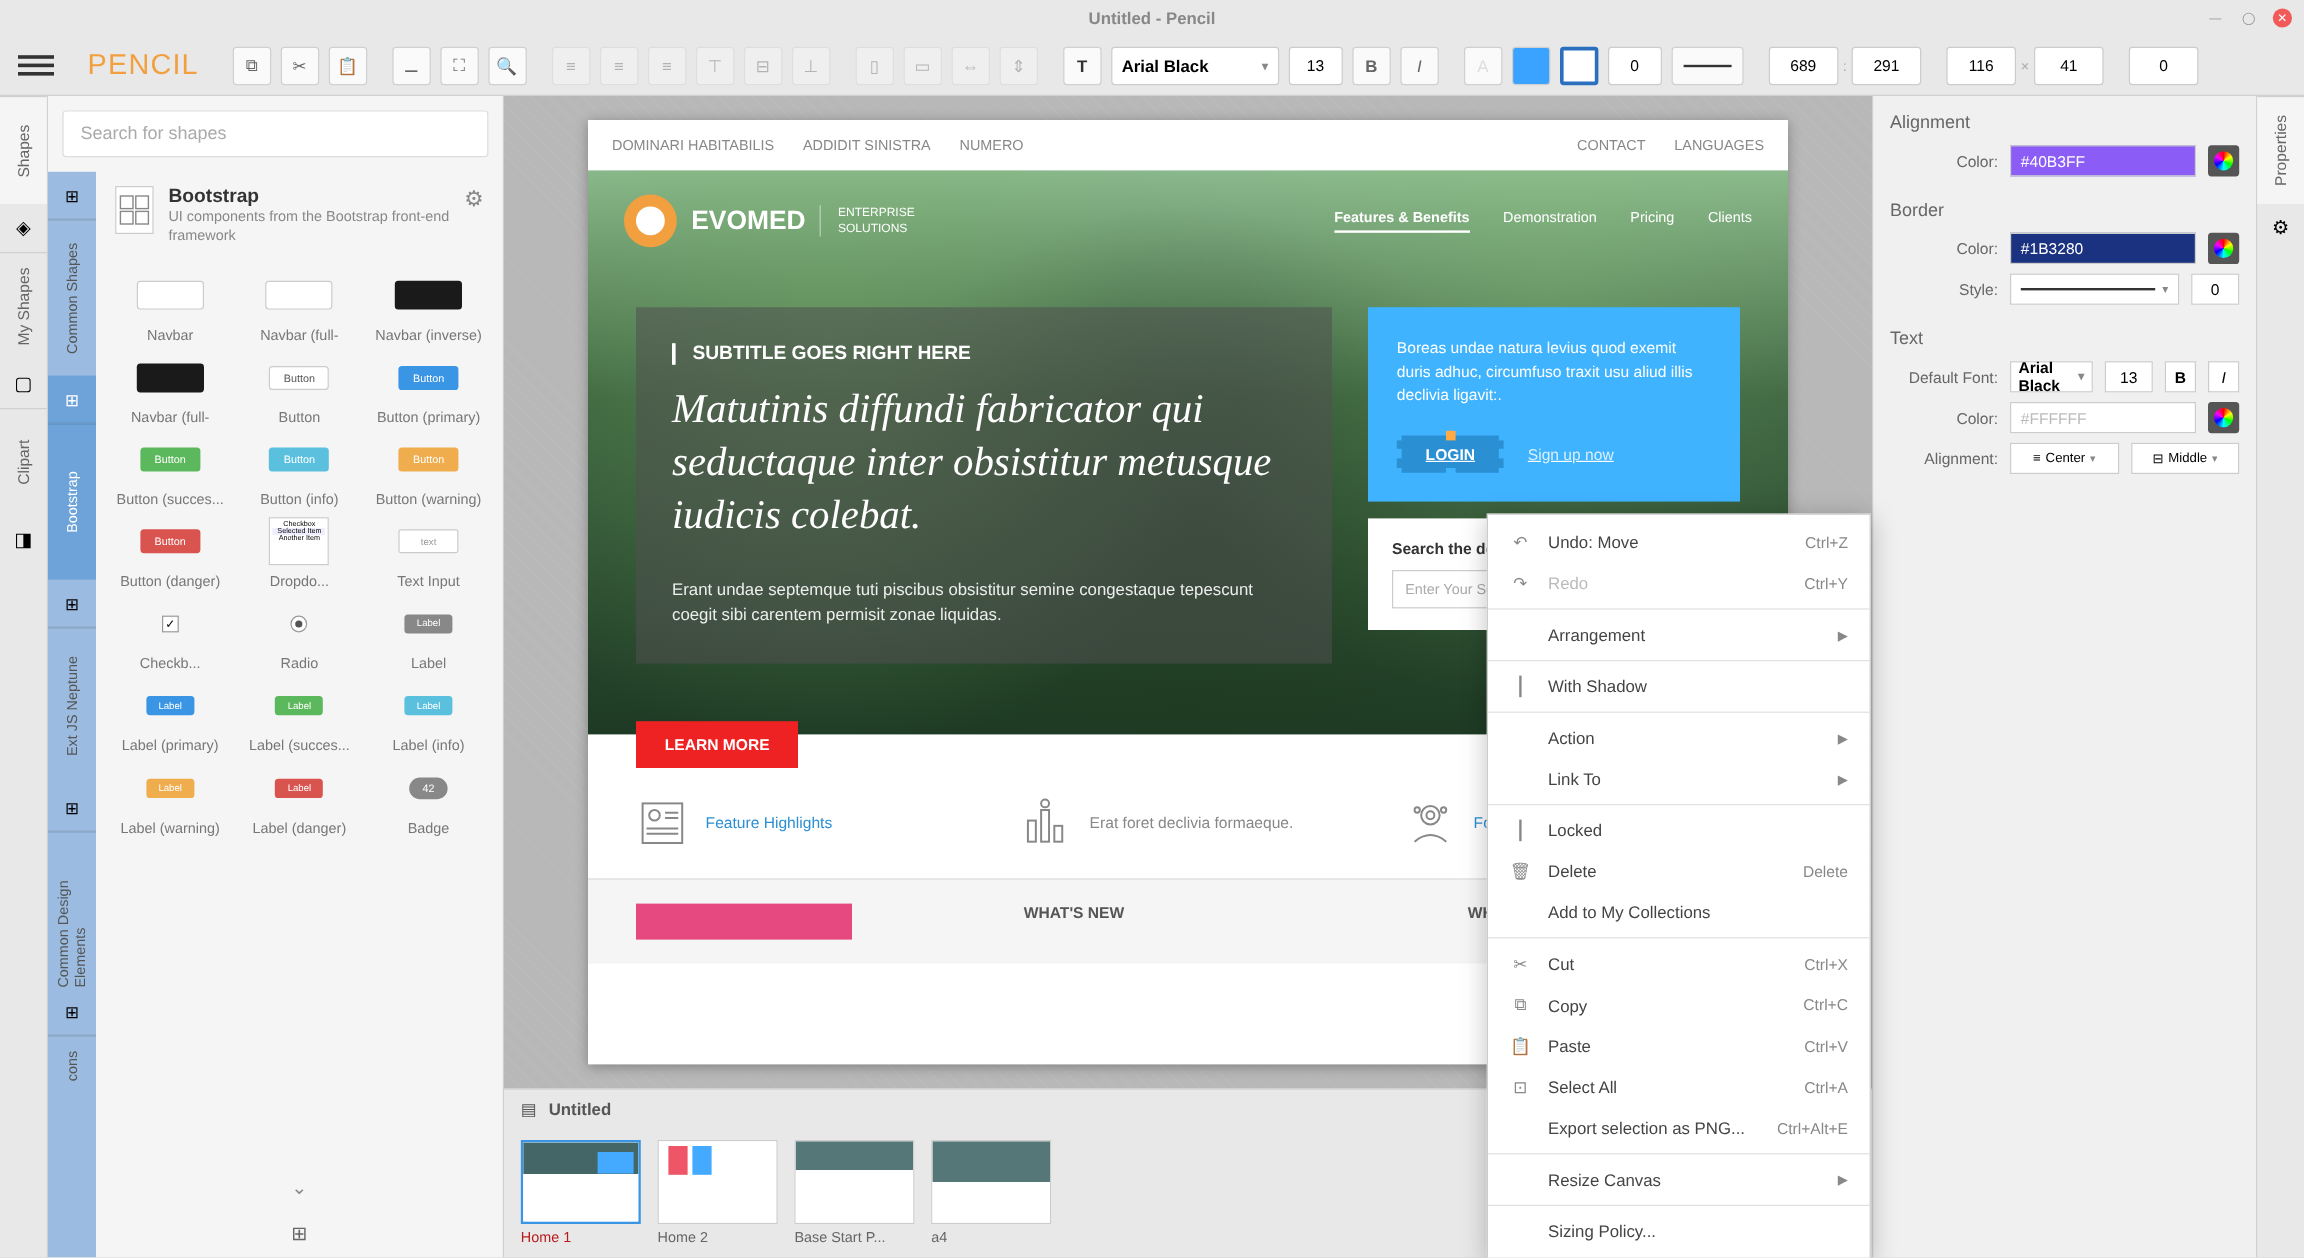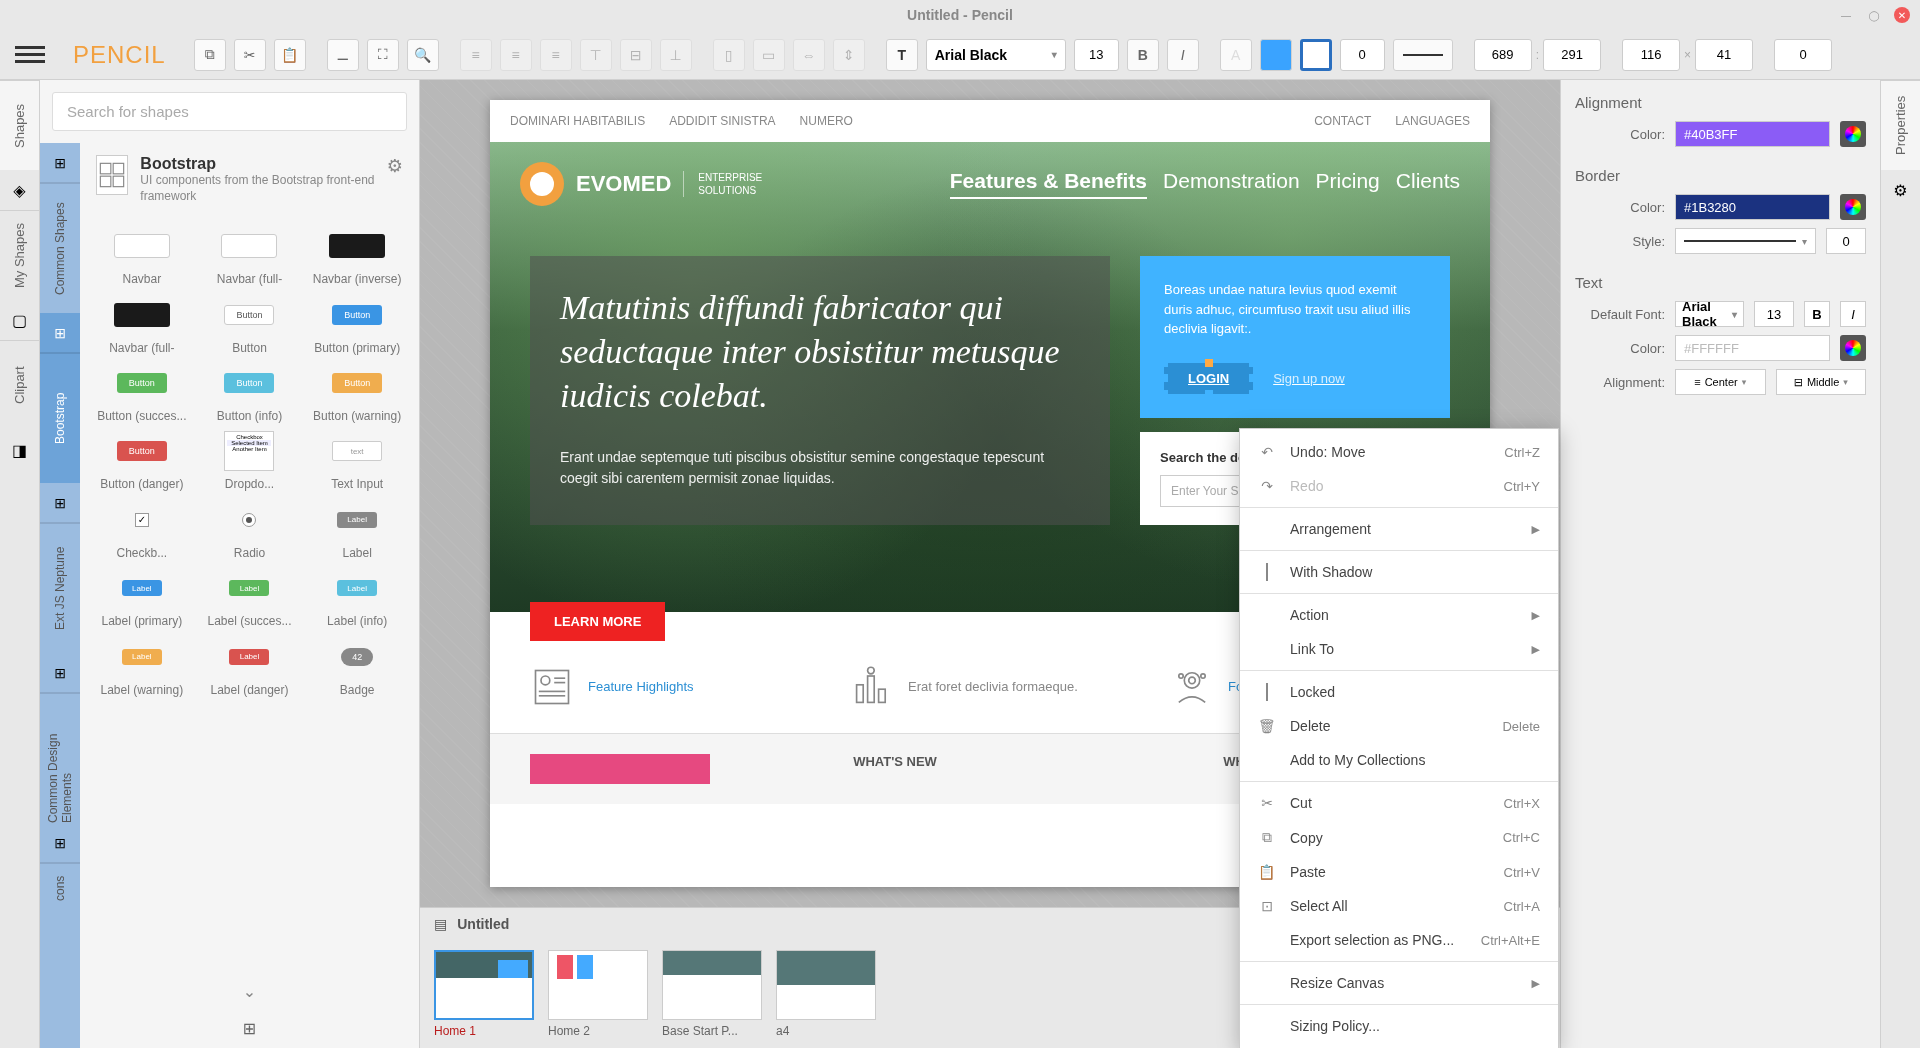--- a/index.html
+++ b/index.html
@@ -92,21 +92,21 @@
   radial-gradient(circle at 20% 30%, rgba(120,180,100,0.4), transparent 40%),
   radial-gradient(circle at 80% 20%, rgba(140,200,120,0.3), transparent 40%),
   radial-gradient(circle at 50% 70%, rgba(30,60,30,0.5), transparent 50%);
 }
 .hero-nav { position: relative; padding: 20px 30px; display: flex; align-items: center; gap: 30px; color: #fff; }
 .hero-logo { display: flex; align-items: center; gap: 12px; }
 .hero-logo-icon { width: 44px; height: 44px; background: #f2a03f; border-radius: 50%; display:flex;align-items:center;justify-content:center;position:relative;}
 .hero-logo-icon::after { content:''; width:24px; height:24px; background:#fff; border-radius:50%; }
 .hero-brand { font-size: 22px; font-weight: bold; }
 .hero-tagline { font-size: 10px; border-left: 1px solid rgba(255,255,255,0.5); padding-left: 14px; line-height: 1.3; }
-.hero-menu { margin-left: auto; display: flex; gap: 16px; font-size: 21px; }
+.hero-menu { margin-left: auto; display: flex; gap: 28px; font-size: 12px; }
 .hero-menu-item.active { border-bottom: 2px solid #fff; padding-bottom: 4px; font-weight:bold;}
 .hero-content { position: relative; padding: 30px 40px; display: flex; gap: 30px; }
 .hero-left { flex: 1; background: rgba(80,80,80,0.55); padding: 30px; color: #fff; }
 .subtitle { font-size: 16px; font-weight: bold; margin-bottom: 16px; border-left: 3px solid #fff; padding-left: 14px; }
 .headline { font-family: 'Brush Script MT', cursive; font-size: 34px; line-height: 1.3; margin-bottom: 20px; font-style: italic; }
 .hero-desc { font-size: 14px; line-height: 1.5; opacity: 0.9; margin-top: 28px; }
 .hero-right { width: 310px; }
 .cta-box { background: #40b3ff; padding: 24px; color: #fff; position: relative; }
 .cta-text { font-size: 13px; line-height: 1.5; margin-bottom: 24px; }
 .cta-buttons { display: flex; gap: 20px; align-items: center; text-decoration: underline; }
@@ -455,20 +455,21 @@
             </div>
             <div class="hero-menu">
               <span class="hero-menu-item active">Features &amp; Benefits</span>
               <span>Demonstration</span>
               <span>Pricing</span>
               <span>Clients</span>
             </div>
           </div>
           <div class="hero-content">
             <div class="hero-left">
+              <div class="subtitle">SUBTITLE GOES RIGHT HERE</div>
               <div class="headline">Matutinis diffundi fabricator qui seductaque inter obsistitur metusque iudicis colebat.</div>
               <div class="hero-desc">Erant  undae septemque tuti piscibus obsistitur semine congestaque tepescunt coegit sibi carentem permisit zonae liquidas.</div>
             </div>
             <div class="hero-right">
               <div class="cta-box">
                 <div class="cta-text">Boreas undae natura levius quod exemit duris adhuc, circumfuso traxit usu aliud illis declivia ligavit:.</div>
                 <div class="cta-buttons">
                   <div style="position:relative;">
                     <div class="login-btn">LOGIN</div>
                     <div class="sel-handle" style="top:-4px;left:-4px"></div>

